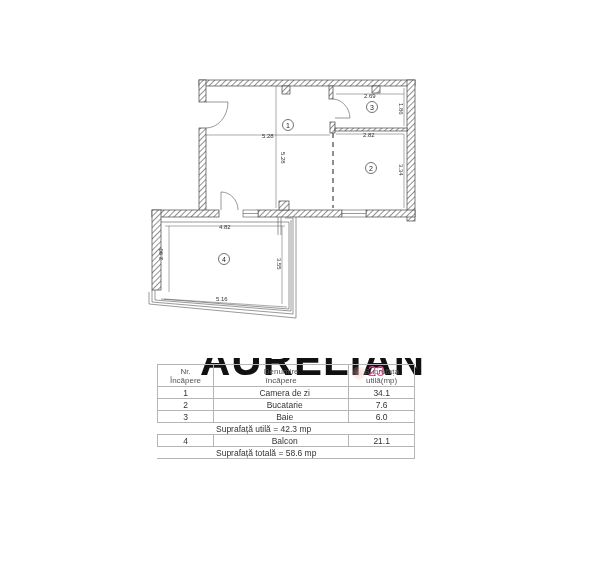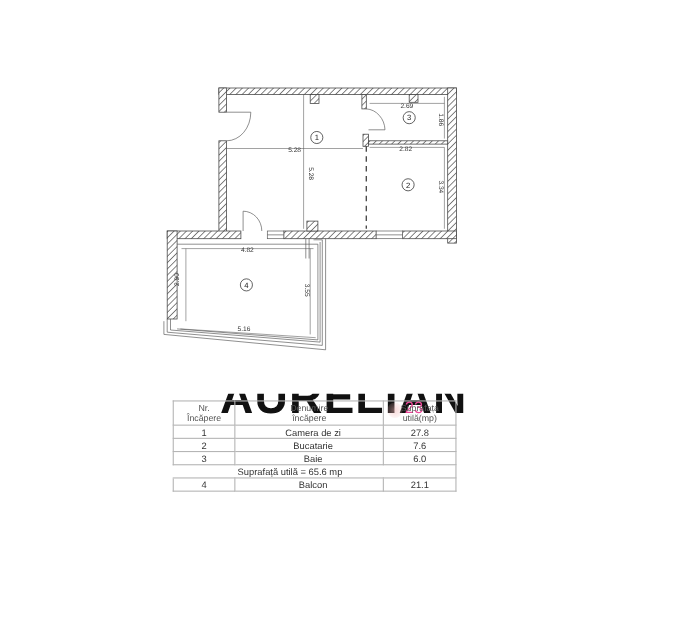--- a/index.html
+++ b/index.html
@@ -153,35 +153,38 @@
         <div>încăpere</div>
       </td>
       <td class="c3">
         <div>Suprafața</div>
         <div>utilă(mp)</div>
       </td>
     </tr>
     <tr>
       <td class="c1">1</td>
       <td class="c2">Camera de zi</td>
-      <td class="c3">27.8</td>
+      <td class="c3">34.1</td>
     </tr>
     <tr>
       <td class="c1">2</td>
       <td class="c2">Bucatarie</td>
       <td class="c3">7.6</td>
     </tr>
     <tr>
       <td class="c1">3</td>
       <td class="c2">Baie</td>
       <td class="c3">6.0</td>
     </tr>
     <tr>
-      <td colspan="3" class="merge">Suprafață utilă = 65.6 mp</td>
+      <td colspan="3" class="merge">Suprafață utilă = 42.3 mp</td>
     </tr>
     <tr>
       <td class="c1">4</td>
       <td class="c2">Balcon</td>
       <td class="c3">21.1</td>
     </tr>
+    <tr>
+      <td colspan="3" class="merge">Suprafață totală = 58.6 mp</td>
+    </tr>
   </tbody>
     </table>
 </div>
 
 </body></html>

